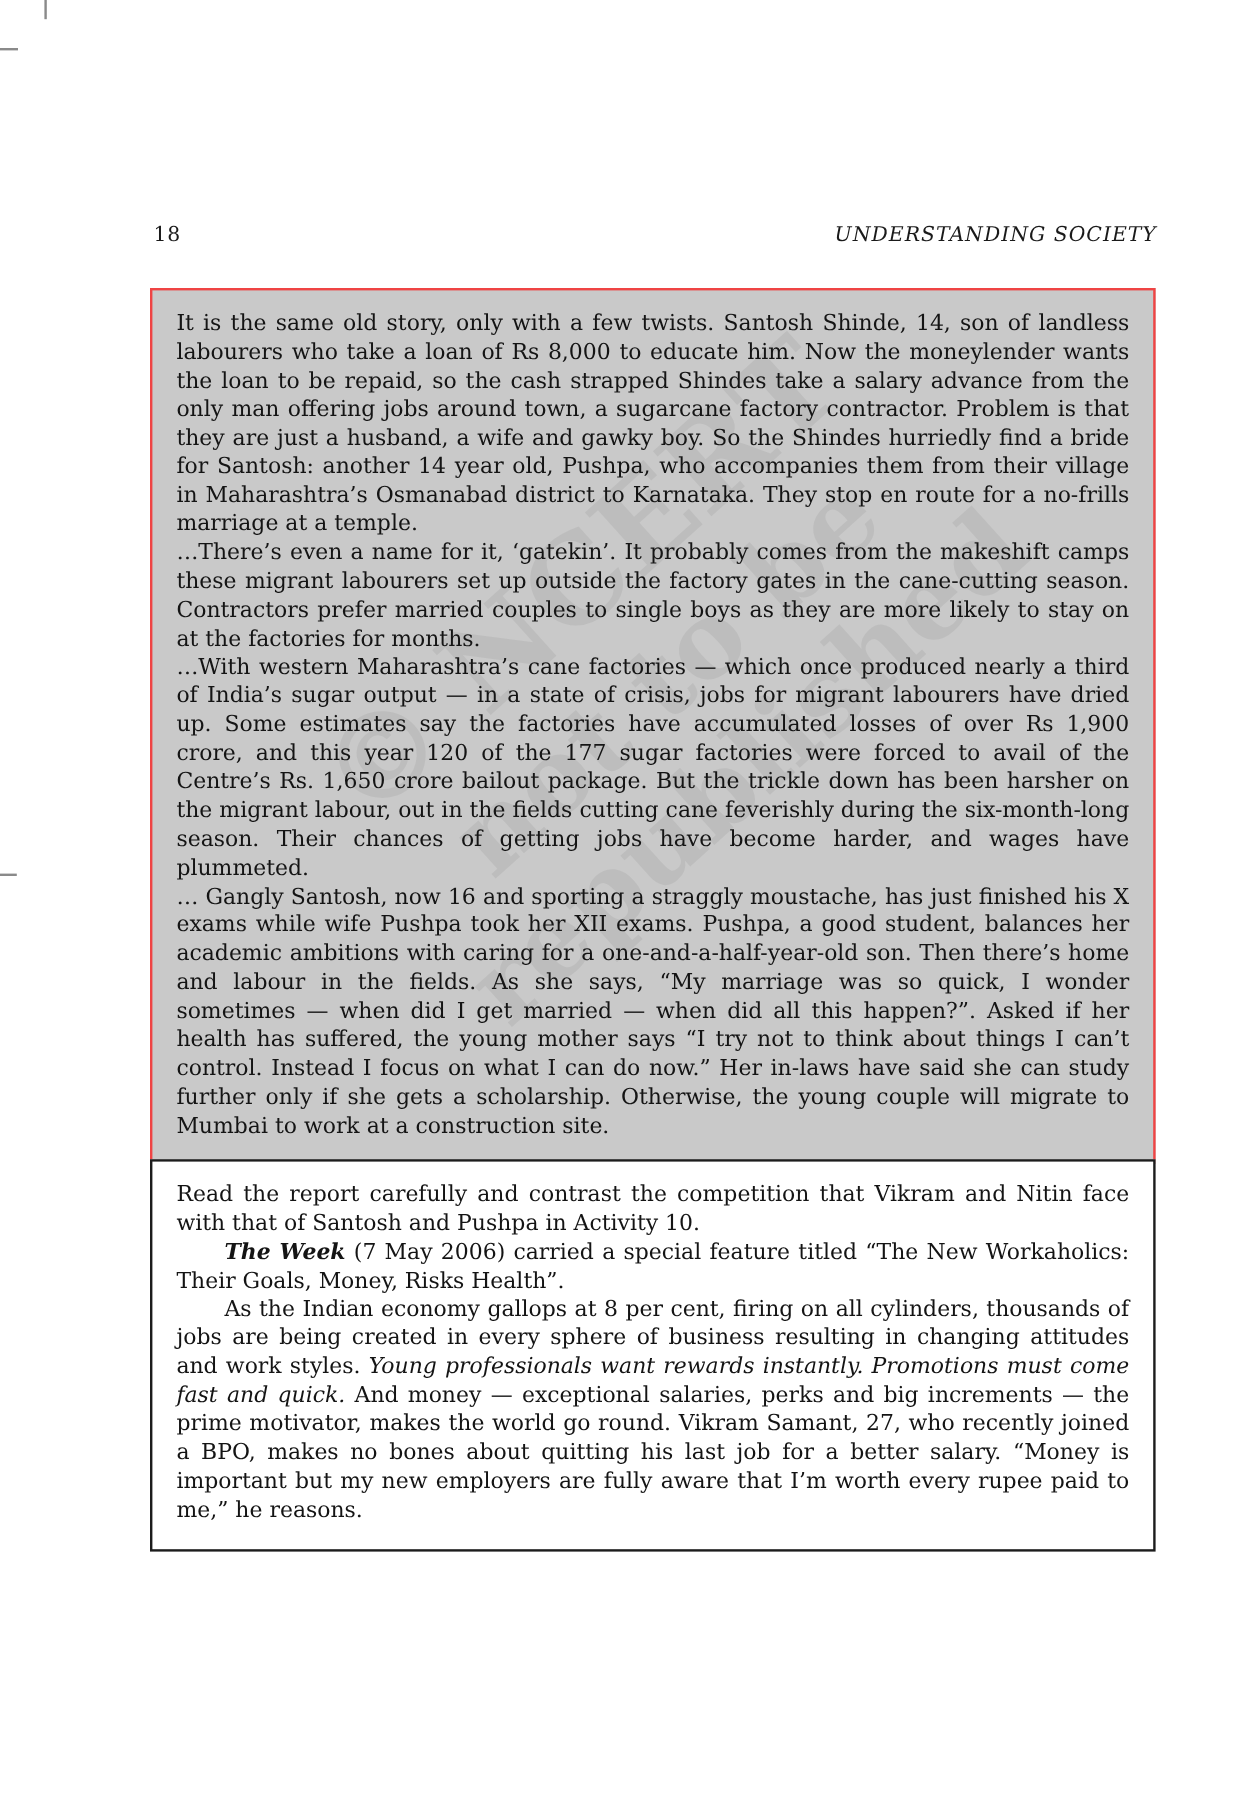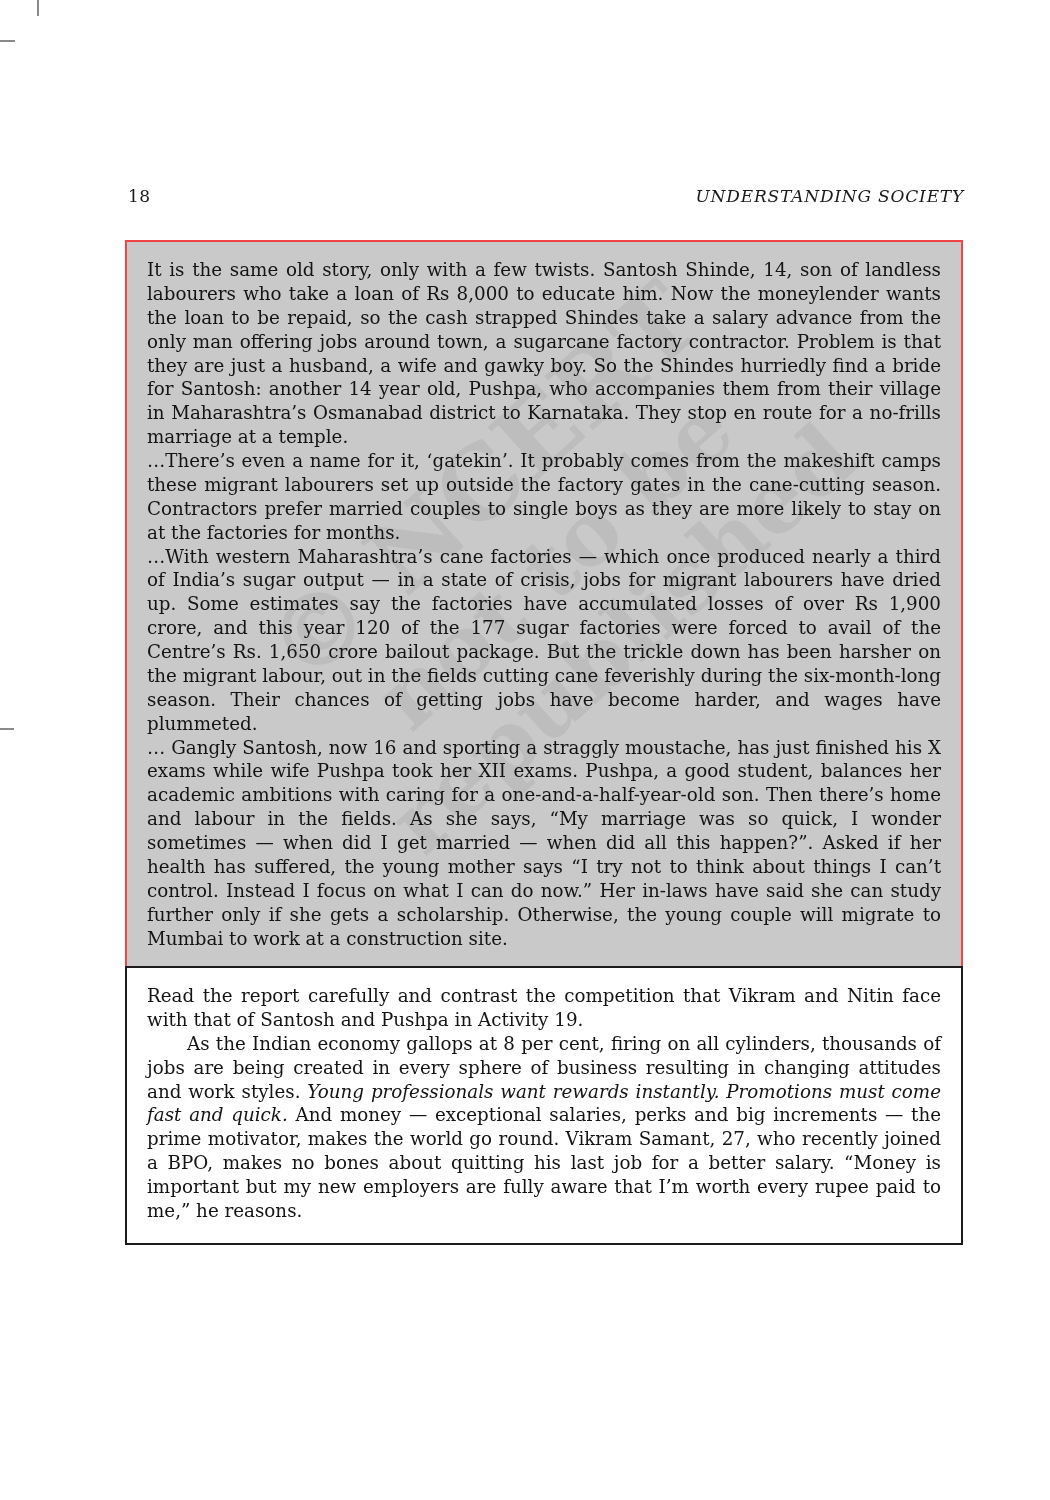--- a/index.html
+++ b/index.html
@@ -131,21 +131,22 @@
   </div>
 
   <div class="report-box">
     <p>It is the same old story, only with a few twists. Santosh Shinde, 14, son of landless labourers who take a loan of Rs 8,000 to educate him. Now the moneylender wants the loan to be repaid, so the cash strapped Shindes take a salary advance from the only man offering jobs around town, a sugarcane factory contractor. Problem is that they are just a husband, a wife and gawky boy. So the Shindes hurriedly find a bride for Santosh: another 14 year old, Pushpa, who accompanies them from their village in Maharashtra’s Osmanabad district to Karnataka. They stop en route for a no-frills marriage at a temple.</p>
     <p>…There’s even a name for it, ‘gatekin’. It probably comes from the makeshift camps these migrant labourers set up outside the factory gates in the cane-cutting season. Contractors prefer married couples to single boys as they are more likely to stay on at the factories for months.</p>
     <p>…With western Maharashtra’s cane factories — which once produced nearly a third of India’s sugar output — in a state of crisis, jobs for migrant labourers have dried up. Some estimates say the factories have accumulated losses of over Rs 1,900 crore, and this year 120 of the 177 sugar factories were forced to avail of the Centre’s Rs. 1,650 crore bailout package. But the trickle down has been harsher on the migrant labour, out in the fields cutting cane feverishly during the six-month-long season. Their chances of getting jobs have become harder, and wages have plummeted.</p>
     <p>… Gangly Santosh, now 16 and sporting a straggly moustache, has just finished his X exams while wife Pushpa took her XII exams. Pushpa, a good student, balances her academic ambitions with caring for a one-and-a-half-year-old son. Then there’s home and labour in the fields. As she says, “My marriage was so quick, I wonder sometimes — when did I get married — when did all this happen?”. Asked if her health has suffered, the young mother says “I try not to think about things I can’t control. Instead I focus on what I can do now.” Her in-laws have said she can study further only if she gets a scholarship. Otherwise, the young couple will migrate to Mumbai to work at a construction site.</p>
   </div>
 
   <div class="activity-box">
-    <p><span>Read the report carefully and contrast the competition that Vikram and Nitin face with that of Santosh and Pushpa in Activity 19.</span></p>
+    <p><span>Read the report carefully and contrast the competition that Vikram and Nitin face with that of Santosh and Pushpa in Activity 10.</span></p>
+    <p class="indent"><span class="bold-italic">The Week</span><span> (7 May 2006) carried a special feature titled “The New Workaholics: Their Goals, Money, Risks Health”.</span></p>
     <p class="indent"><span>As the Indian economy gallops at 8 per cent, firing on all cylinders, thousands of jobs are being created in every sphere of business resulting in changing attitudes and work styles. </span><span class="italic">Young professionals want rewards instantly. Promotions must come fast and quick.</span><span> And money — exceptional salaries, perks and big increments — the prime motivator, makes the world go round. Vikram Samant, 27, who recently joined a BPO, makes no bones about quitting his last job for a better salary. “Money is important but my new employers are fully aware that I’m worth every rupee paid to me,” he reasons.</span></p>
   </div>
 
   <div class="watermark">
     <div class="wl1">© NCERT</div>
     <div class="wl2">not to be republished</div>
   </div>
 
 
 </div>

